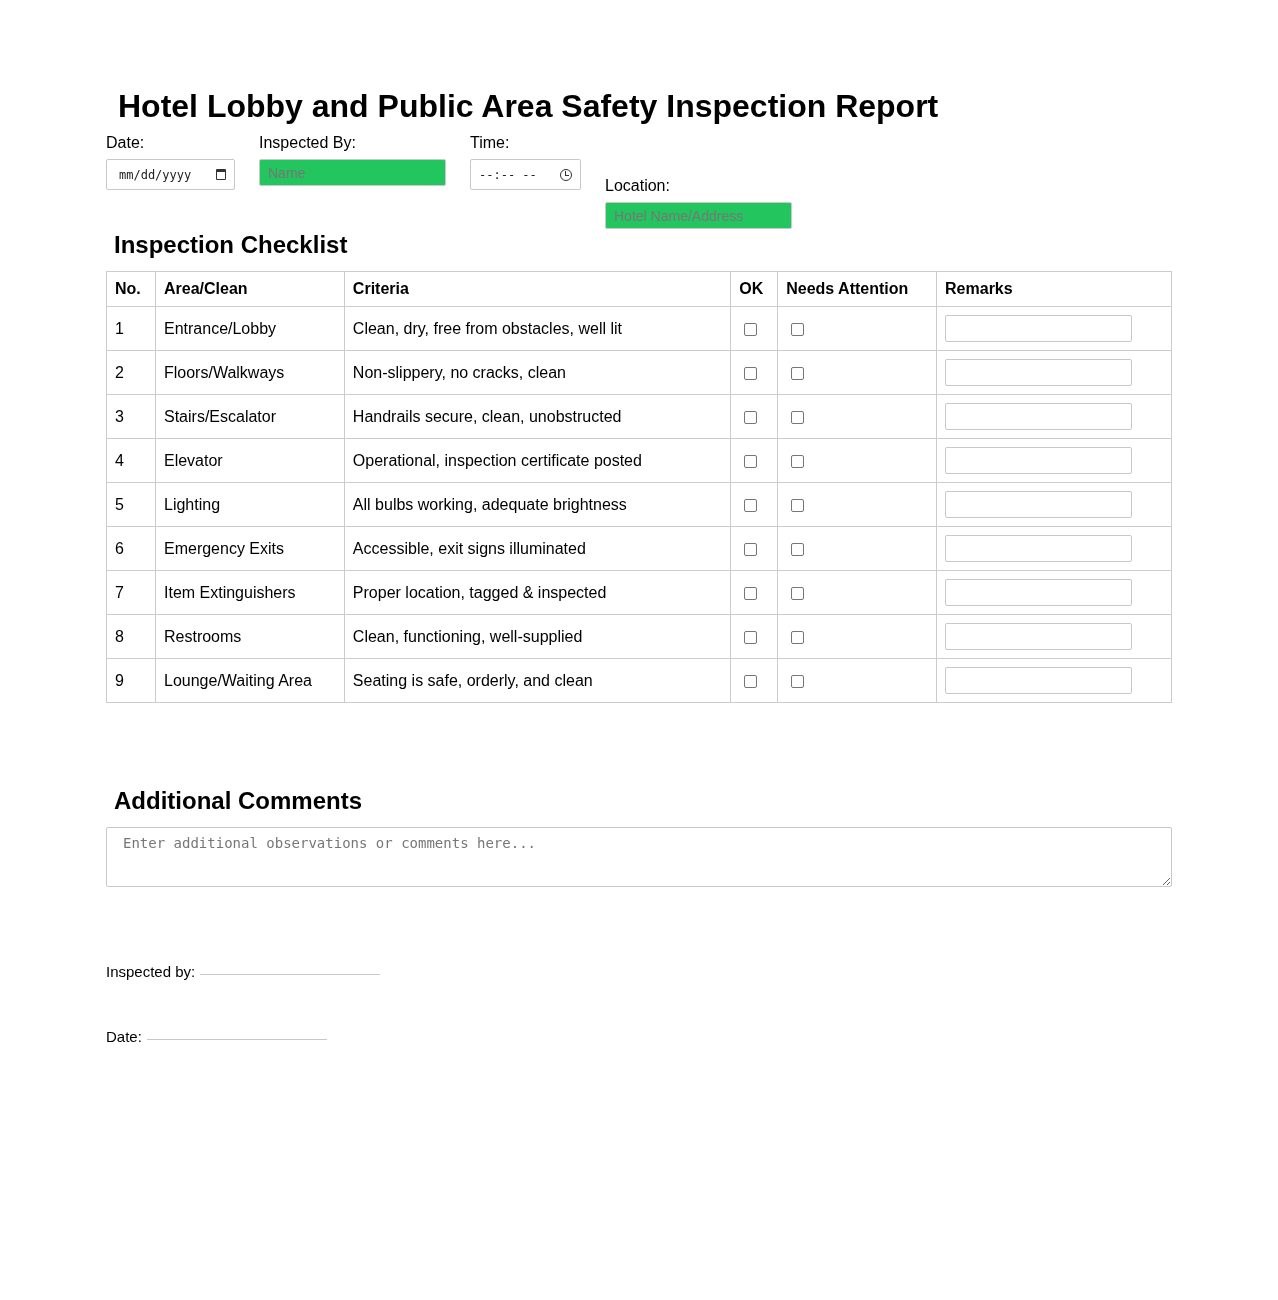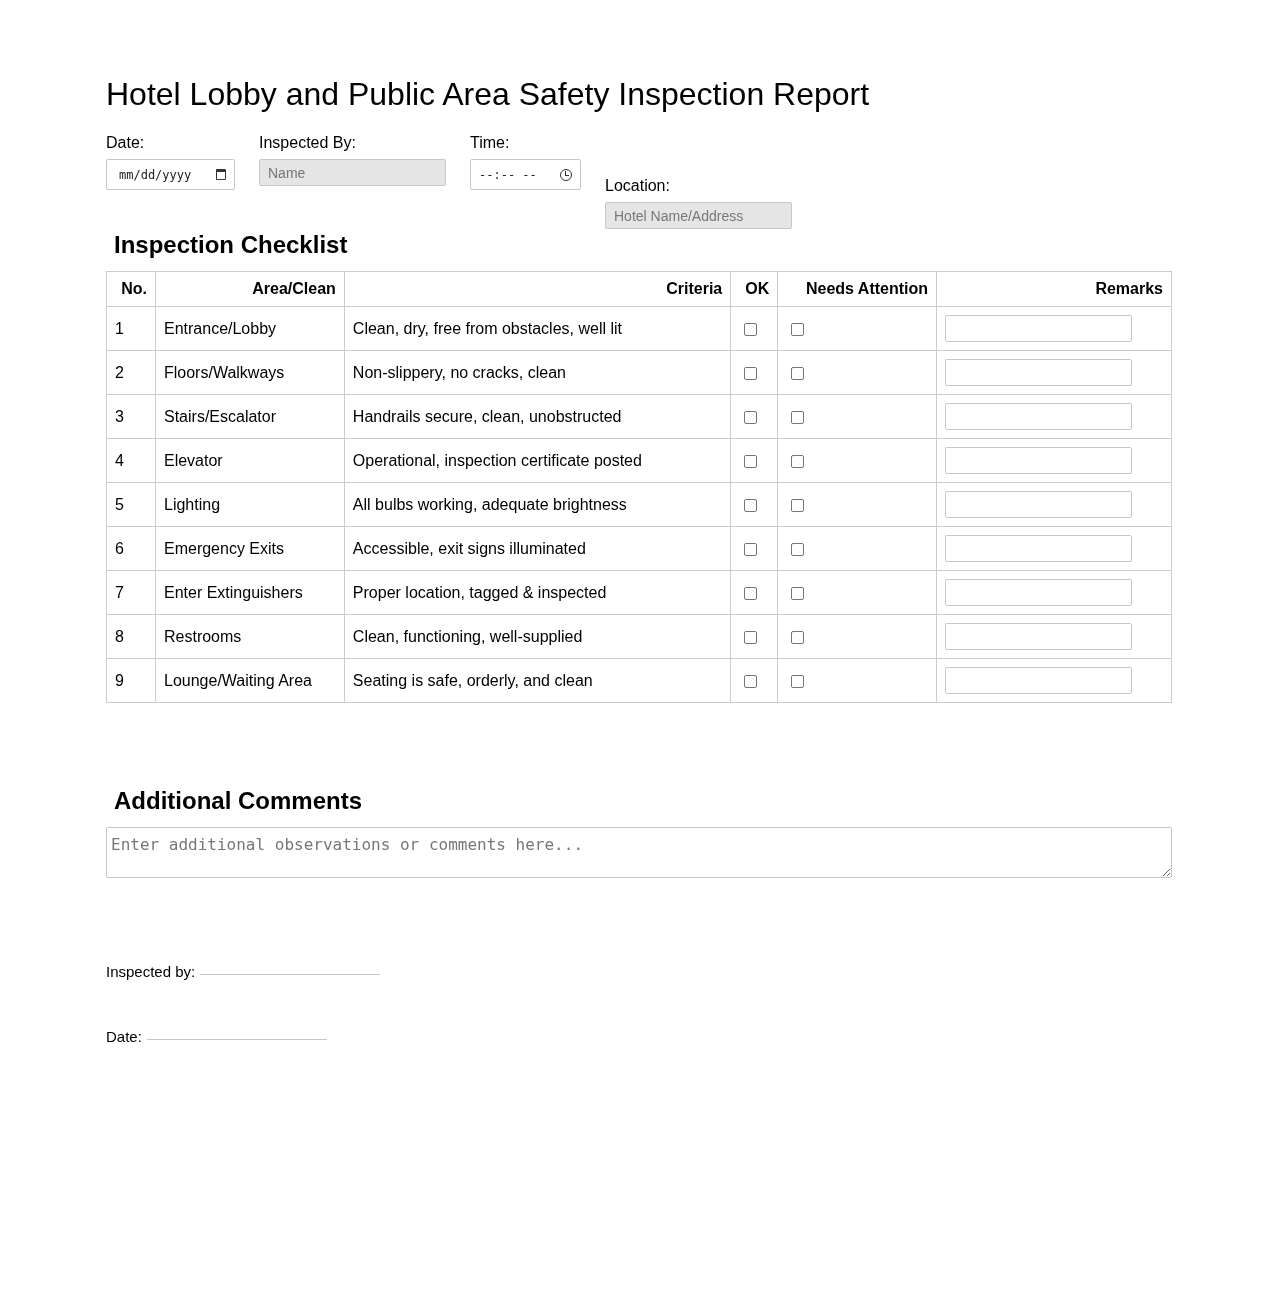--- a/index.html
+++ b/index.html
@@ -5,64 +5,64 @@
     * { box-sizing: border-box; }
     html, body { margin: 0; padding: 0; background: #ffffff; }
     body {
       width: 1278px; height: 1300px;
       font-family: "Liberation Sans", sans-serif;
       color: #000;
       position: relative;
     }
     .page { position: absolute; left: 106px; top: 0; width: 1066px; }
     h1 {
-      position: absolute; top: 76px; left: 0; margin: 0;
-      font-size: 32px; font-weight: normal; line-height: 36px; white-space: nowrap;
+      position: absolute; top: 76px; left: 0; margin: 12px;
+      font-size: 32px; font-weight: bold; line-height: 36px; white-space: nowrap;
     }
     .meta { position: absolute; top: 134px; left: 0; height: 60px; width: 800px; }
     .field { position: absolute; top: 0; }
     .field label { display: block; font-size: 16px; line-height: 18px; color: #000; }
     .field input {
       position: absolute; top: 25px; left: 0;
       height: 27px; border: 1px solid #c8c8c8; border-radius: 2px;
       font-family: "Liberation Sans", sans-serif; font-size: 14px; padding: 0 8px; color: #555;
-      background: #e5e5e5;
+      background: #22c55e;
     }
     .field input::placeholder { color: #777; }
     .fake-input {
       position: absolute; top: 25px; left: 0; height: 31px;
       border: 1px solid #c8c8c8; border-radius: 2px; background: #fff;
       font-family: "DejaVu Sans Mono", monospace; font-size: 12px; color: #222;
       display: flex; align-items: center; padding: 0 8px; justify-content: space-between;
     }
     .cal-icon { width: 10px; height: 11px; border: 1.5px solid #333; border-top-width: 3px; border-radius: 1px; display: inline-block; }
     .clock-icon { width: 12px; height: 12px; border: 1.5px solid #333; border-radius: 50%; position: relative; display: inline-block; }
     .clock-icon::after { content: ""; position: absolute; left: 4px; top: 1px; width: 3px; height: 4px; border-left: 1.5px solid #333; border-bottom: 1.5px solid #333; }
     h2 {
       position: absolute; margin: 8px; font-size: 24px; font-weight: bold; line-height: 28px; left: 0; white-space: nowrap;
     }
     table {
       position: absolute; top: 271px; left: 0; width: 1066px;
       border-collapse: collapse; font-size: 16px;
     }
     th, td { border: 1px solid #cccccc; padding: 0 8px; text-align: left; vertical-align: middle; }
-    th { height: 35px; font-weight: bold; text-align: right; }
+    th { height: 35px; font-weight: bold; }
     td { height: 44px; }
     .cb {
       width: 13px; height: 13px; border: 1px solid #767676; border-radius: 2px;
       display: inline-block; background: #fff; vertical-align: middle; margin-left: 5px;
     }
     .remark {
       width: 187px; height: 27px; border: 1px solid #c8c8c8; border-radius: 2px; background: #fff;
       display: block;
     }
     textarea {
-      position: absolute; top: 827px; left: 0; width: 1066px; height: 51px;
+      position: absolute; top: 827px; left: 0; width: 1066px; height: 60px;
       border: 1px solid #c8c8c8; border-radius: 2px; resize: vertical;
-      font-family: "DejaVu Sans Mono", monospace; font-size: 16px; padding: 7px 4px; color: #333;
+      font-family: "DejaVu Sans Mono", monospace; font-size: 14px; padding: 7px 16px; color: #333;
     }
     textarea::placeholder { color: #777; }
     .sig { position: absolute; left: 0; font-size: 15px; line-height: 18px; display: flex; align-items: center; white-space: nowrap; }
     .sig-line { display: inline-block; width: 180px; border-bottom: 1px solid #c8c8c8; margin-left: 5px; margin-top: 4px; }
   </style>
 </head>
 <body>
 
 <div class="page">
   <h1>Hotel Lobby and Public Area Safety Inspection Report</h1>
@@ -169,21 +169,21 @@
           <td>Emergency Exits</td>
           <td>Accessible, exit signs illuminated</td>
           <td><span class="cb"></span></td>
           <td><span class="cb"></span></td>
           <td>
             <input class="remark" type="text" value="" style="">
           </td>
         </tr>
         <tr>
           <td>7</td>
-          <td>Enter Extinguishers</td>
+          <td>Item Extinguishers</td>
           <td>Proper location, tagged &amp; inspected</td>
           <td><span class="cb"></span></td>
           <td><span class="cb"></span></td>
           <td>
             <input class="remark" type="text" value="" style="">
           </td>
         </tr>
         <tr>
           <td>8</td>
           <td>Restrooms</td>

